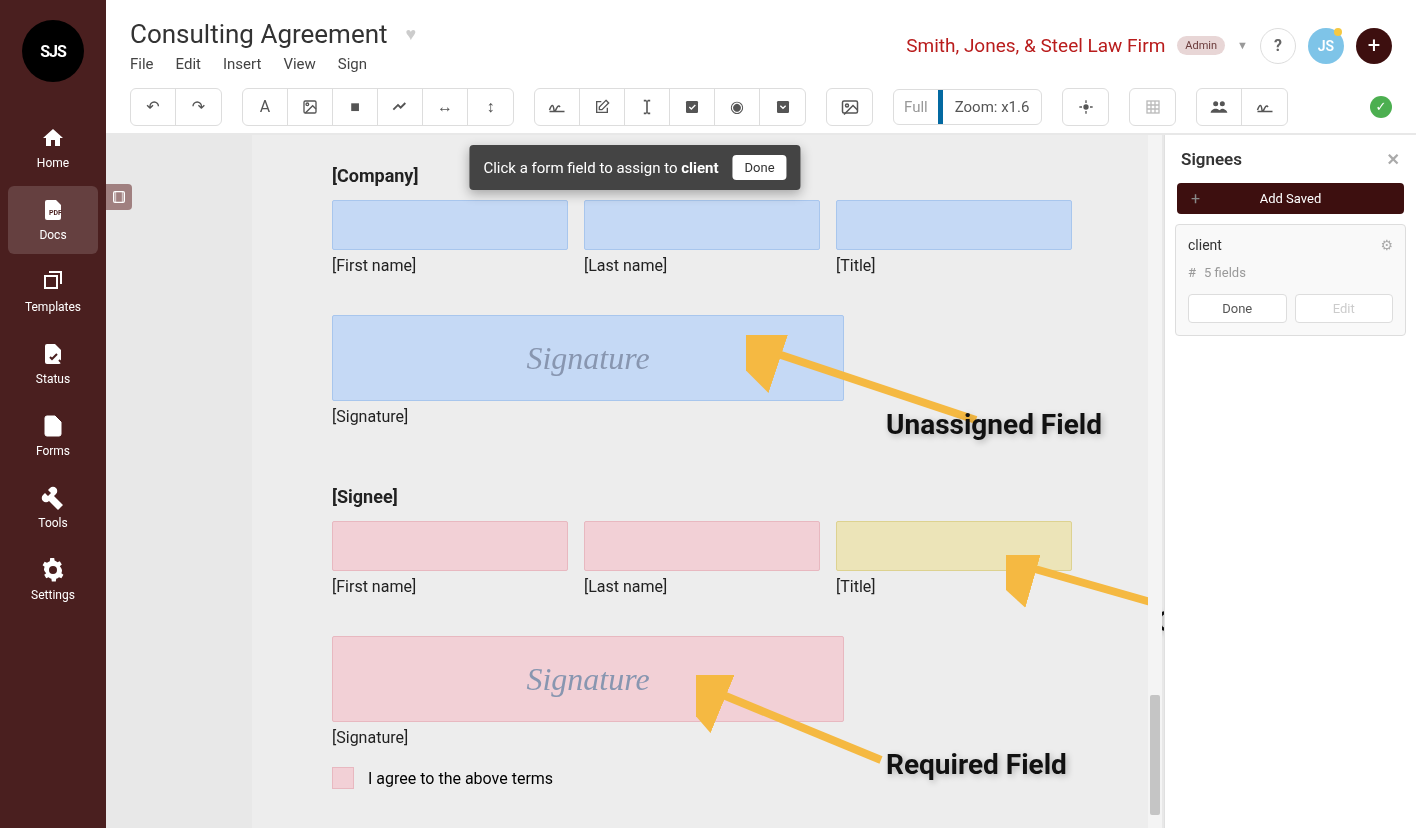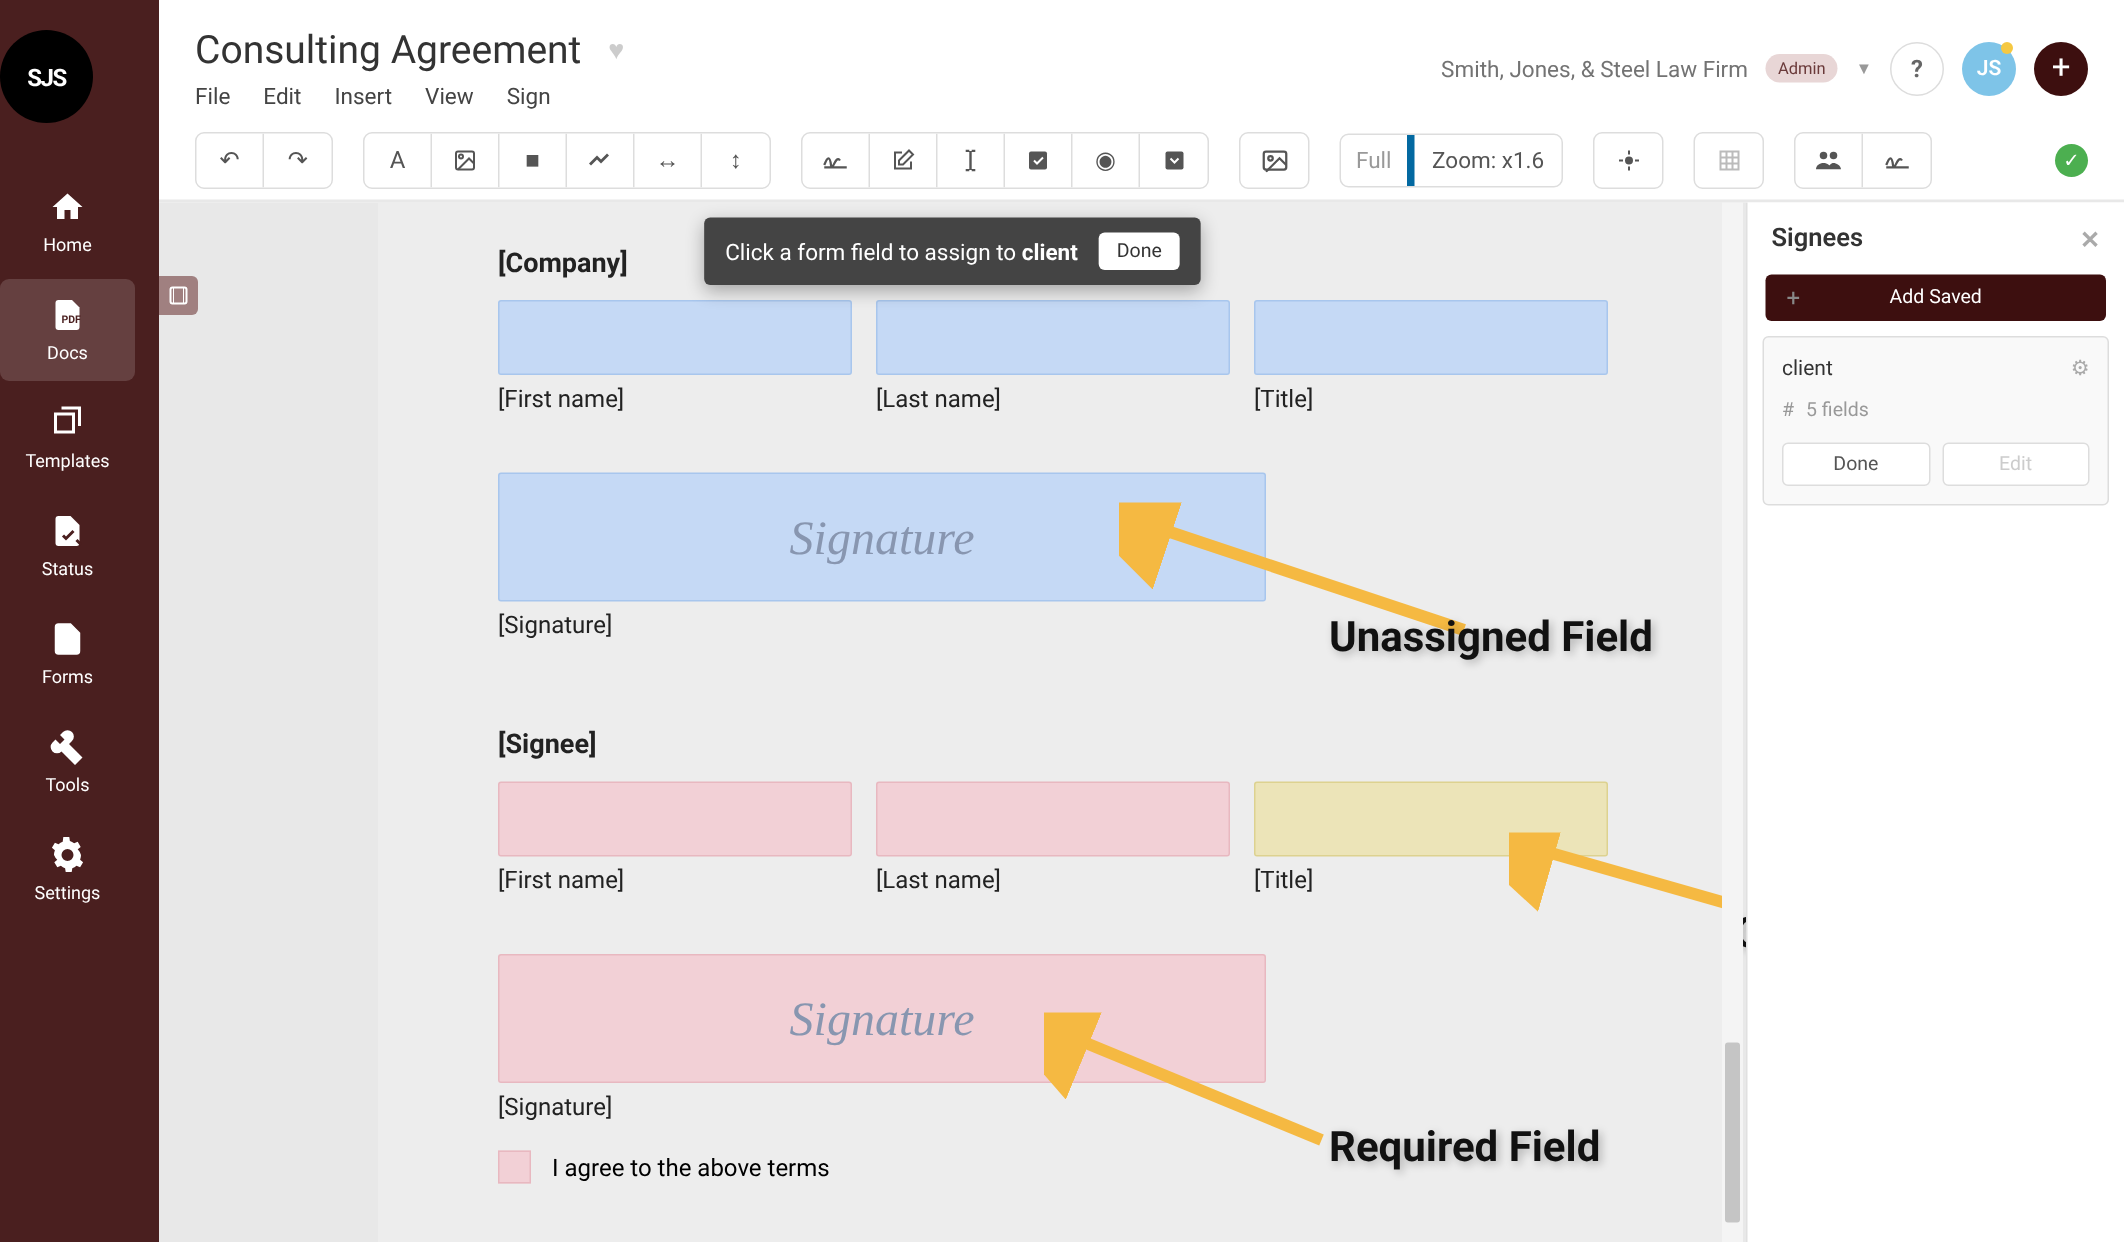--- a/index.html
+++ b/index.html
@@ -1,37 +1,37 @@
 <!DOCTYPE html>
 <html><head>
 <meta charset="utf-8">
 <style>
 * { box-sizing: border-box; margin: 0; padding: 0; }
 body { font-family: -apple-system, BlinkMacSystemFont, "Segoe UI", Roboto, sans-serif; background: #fff; overflow: hidden; width: 1416px; height: 828px; position: relative; }
 
 
-.left-sidebar { position: absolute; left: 0; top: 0; width: 106px; height: 828px; background: #4a1f1f; display: flex; flex-direction: column; align-items: flex-start; }
+.left-sidebar { position: absolute; left: 0; top: 0; width: 106px; height: 828px; background: #4a1f1f; display: flex; flex-direction: column; align-items: center; }
 .logo { width: 62px; height: 62px; border-radius: 50%; background: #000; display: flex; align-items: center; justify-content: center; margin-top: 20px; margin-bottom: 30px; }
 .logo-text { color: #fff; font-size: 16px; font-weight: bold; letter-spacing: -1px; }
 .nav-item { display: flex; flex-direction: column; align-items: center; padding: 12px 0; width: 90px; cursor: pointer; color: #fff; border-radius: 6px; margin: 2px 0; }
 .nav-item.active { background: rgba(255,255,255,0.15); }
 .nav-item-icon { font-size: 22px; margin-bottom: 6px; }
 .nav-item-label { font-size: 12px; }
 .nav-item svg { fill: #fff; }
 
 
 .header { position: absolute; left: 106px; top: 0; right: 0; height: 92px; background: #fff; border-bottom: 1px solid #e0e0e0; display: flex; align-items: center; padding: 0 24px; }
 .doc-title-area { display: flex; flex-direction: column; gap: 6px; }
 .doc-title-row { display: flex; align-items: center; gap: 18px; }
 .doc-title { font-size: 26px; font-weight: 400; color: #333; }
 .heart-icon { color: #ccc; font-size: 18px; }
 .menu-bar { display: flex; gap: 22px; font-size: 15px; color: #444; align-items: center; }
 .menu-bar span { cursor: pointer; }
 .header-right { margin-left: auto; display: flex; align-items: center; gap: 12px; }
-.firm-name { color: #737373; font-size: 15px; }
+.firm-name { color: #b91c1c; font-size: 19px; }
 .admin-badge { background: #e8d6d6; color: #6a3a3a; font-size: 11px; padding: 3px 8px; border-radius: 10px; }
 .chevron-down { color: #999; font-size: 11px; }
 .help-btn { width: 36px; height: 36px; border-radius: 50%; border: 1px solid #ddd; display: flex; align-items: center; justify-content: center; font-weight: bold; color: #666; cursor: pointer; }
 .avatar { width: 36px; height: 36px; border-radius: 50%; background: #7ec4e8; color: #fff; display: flex; align-items: center; justify-content: center; font-weight: 600; font-size: 14px; position: relative; cursor: pointer; }
 .avatar-dot { position: absolute; top: 0; right: 2px; width: 8px; height: 8px; background: #f5c842; border-radius: 50%; }
 .add-btn { width: 36px; height: 36px; border-radius: 50%; background: #3d0f0f; color: #fff; display: flex; align-items: center; justify-content: center; font-size: 22px; cursor: pointer; }
 
 
 .toolbar { position: absolute; left: 106px; top: 80px; right: 0; height: 55px; background: #fff; border-bottom: 2px solid #e8e8e8; display: flex; align-items: center; padding: 0 24px; gap: 4px; }
 .tool-group { display: flex; border: 1px solid #ddd; border-radius: 6px; overflow: hidden; }

